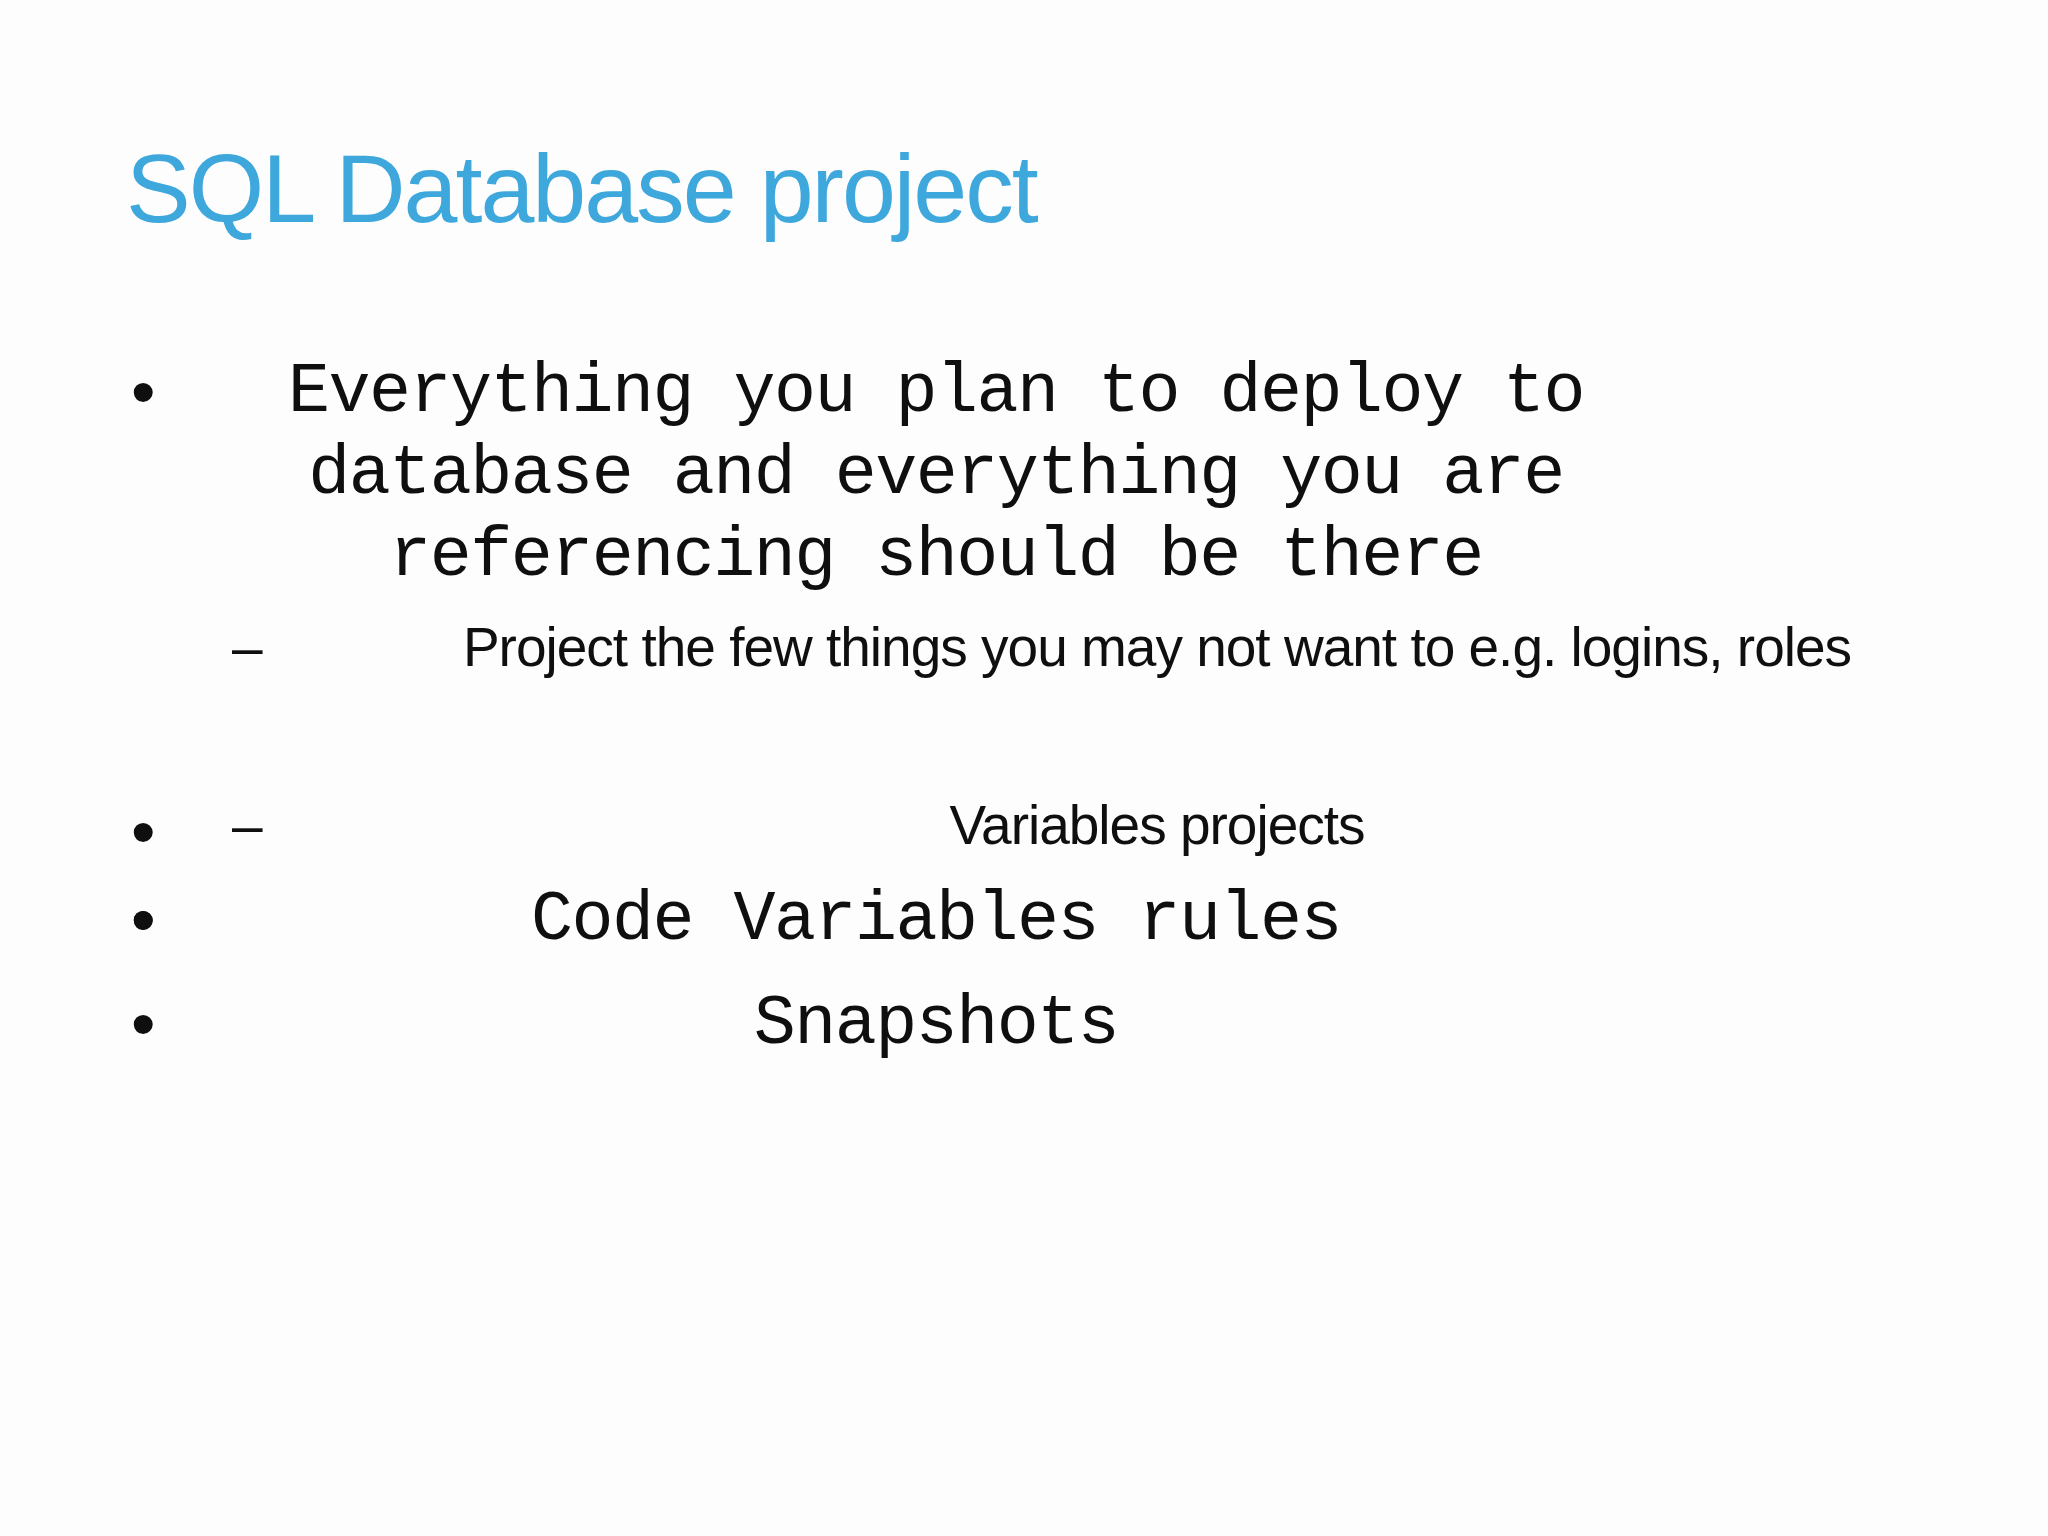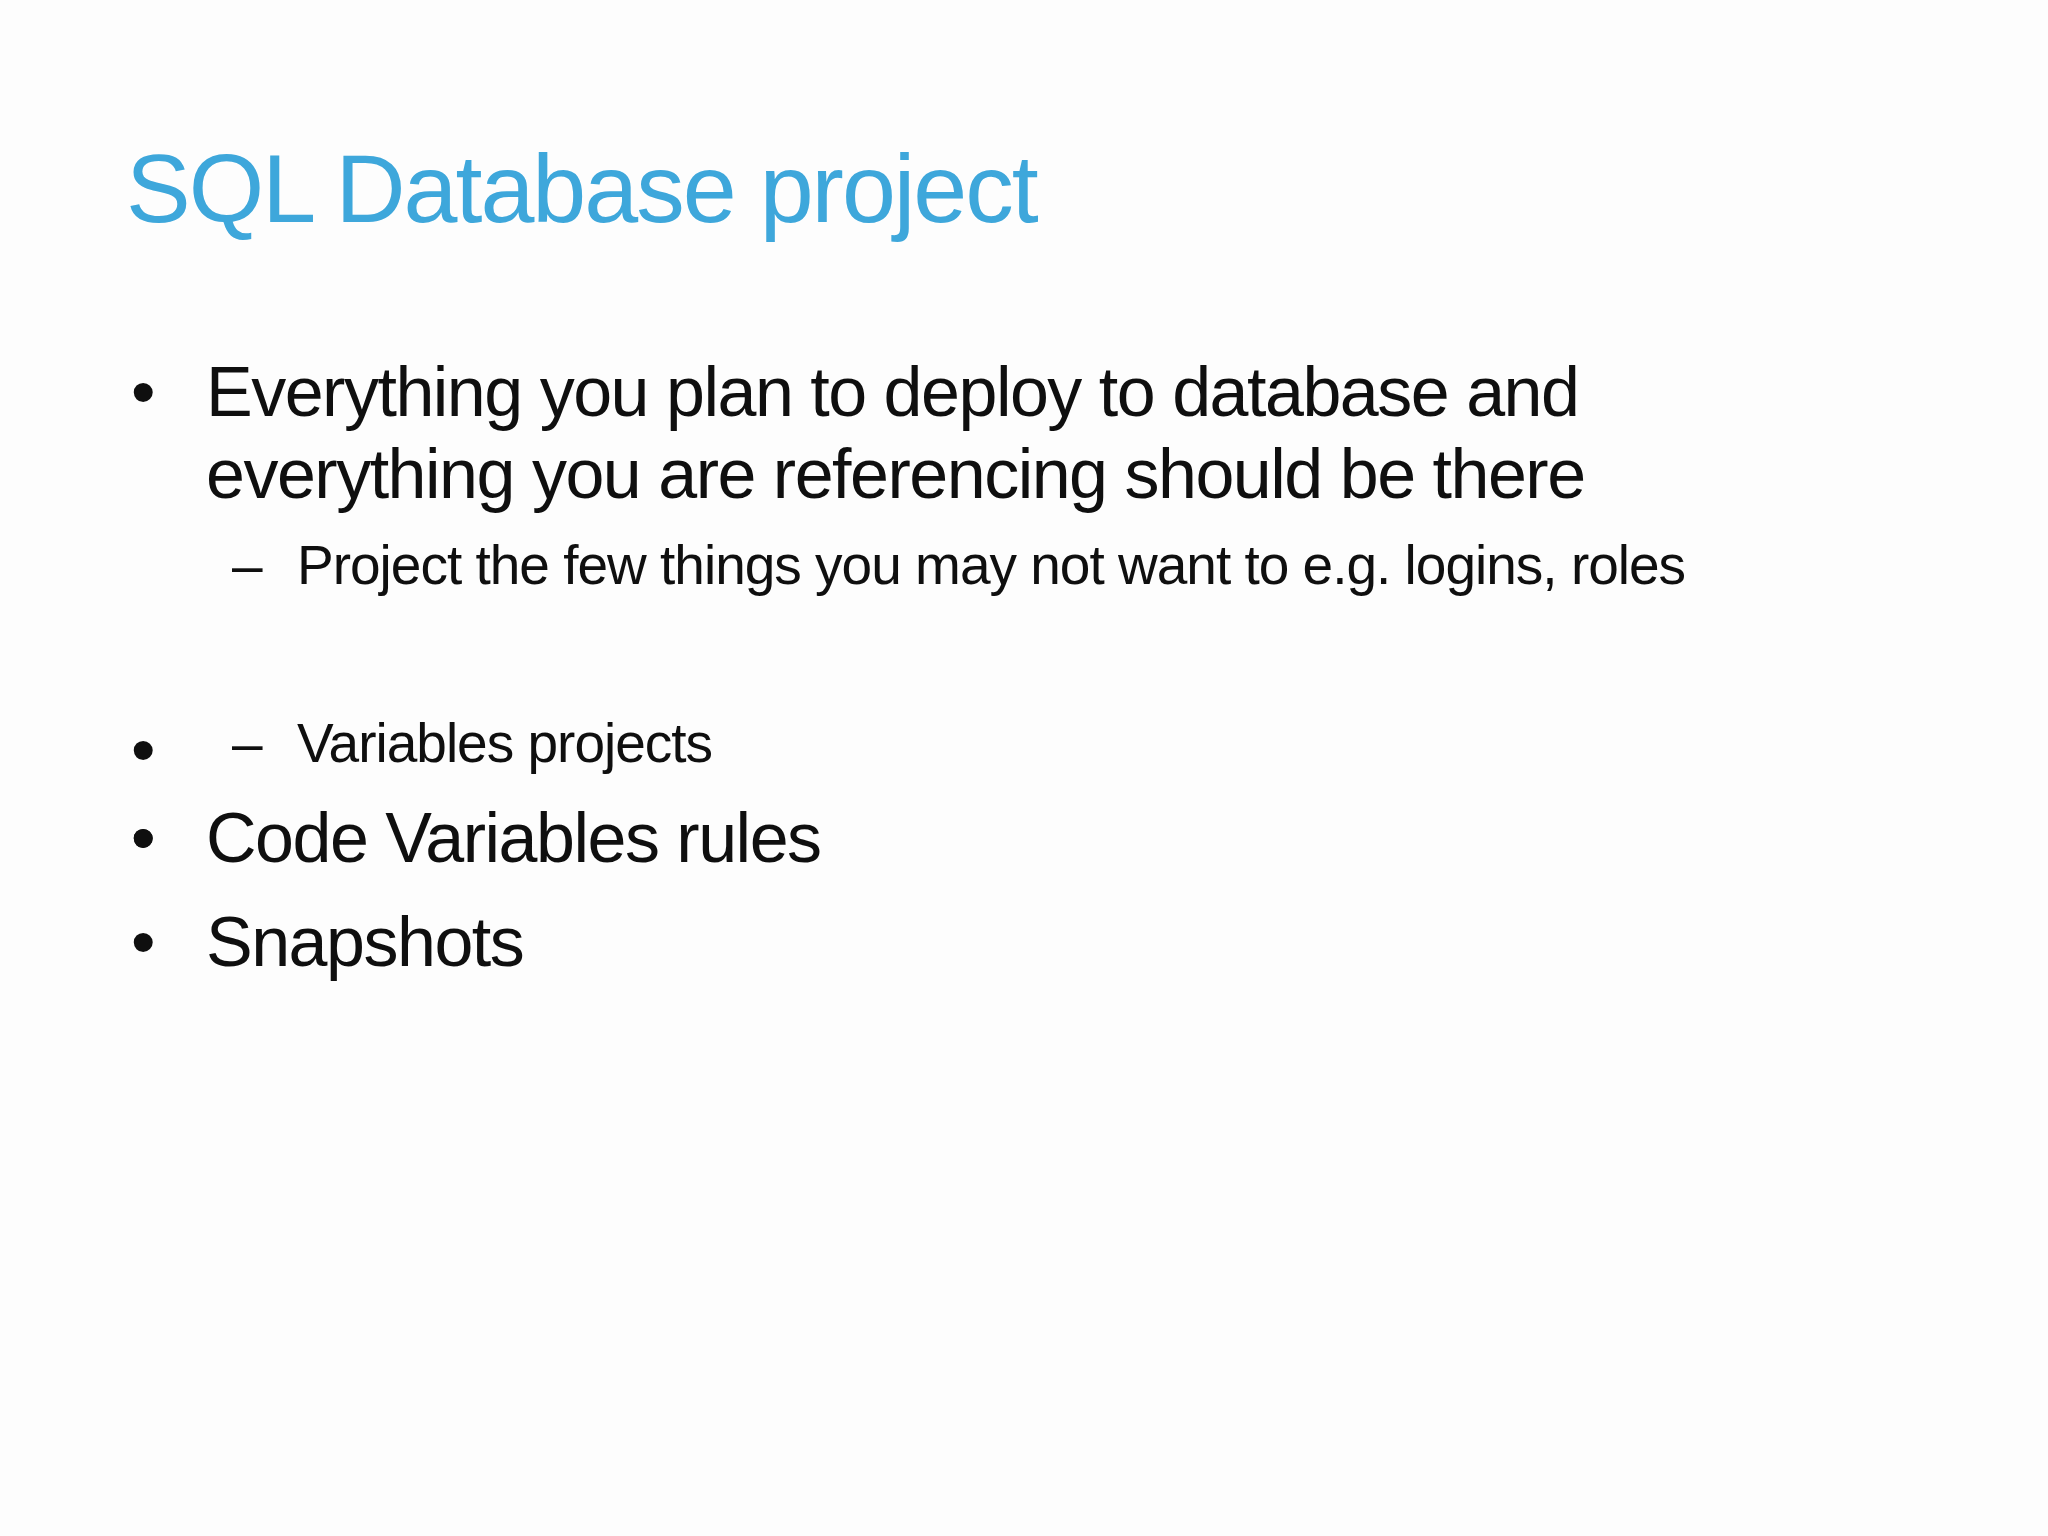--- a/index.html
+++ b/index.html
@@ -8,20 +8,21 @@
     background: #ffffff;
   }
   .slide {
     position: relative;
     width: 2048px;
     height: 1536px;
     overflow: hidden;
     background: #fdfdfd;
     font-family: "Liberation Sans", sans-serif;
     color: #0f0f0f;
+    text-align: center;
   }
   .title {
     position: absolute;
     left: 126px;
     top: 133px;
     margin: 0;
     font-size: 97px;
     font-weight: normal;
     letter-spacing: -2px;
     white-space: nowrap;
@@ -50,20 +51,21 @@
   }
   .level-1:first-child {
     margin-top: 0;
   }
   .level-1 .marker {
     left: 131px;
   }
   .level-1 .text {
     margin-left: 206px;
     max-width: 1460px;
+    font-family: Liberation Mono, monospace;
   }
   .level-2 {
     font-size: 55px;
     line-height: 1.2;
     letter-spacing: -1px;
     margin-top: 16px;
   }
   .level-2 .marker {
     left: 232px;
   }

